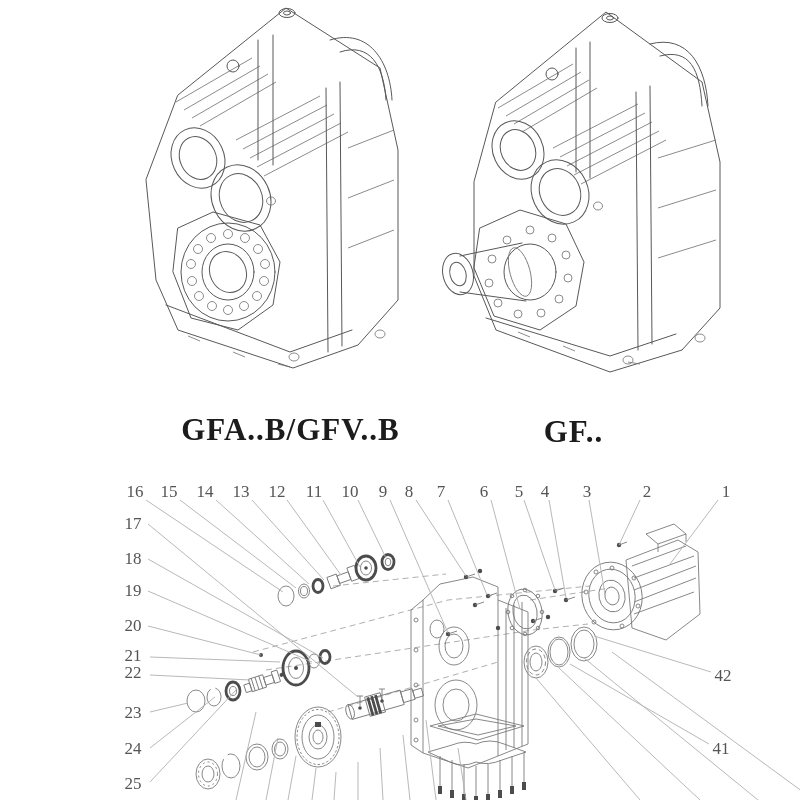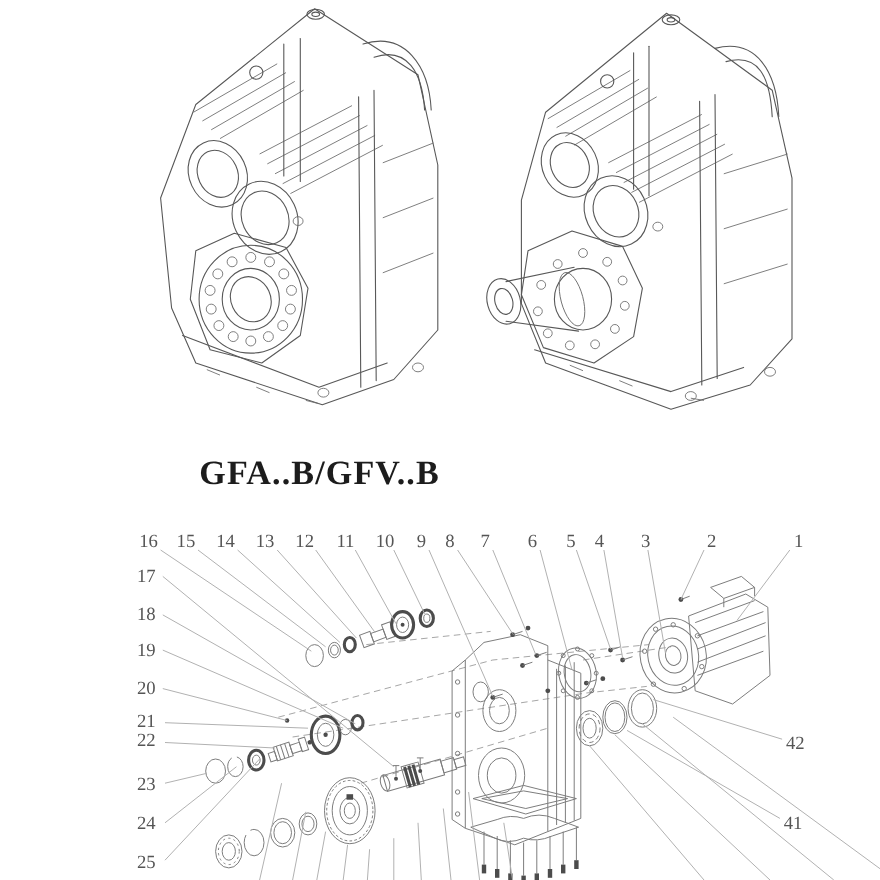--- a/index.html
+++ b/index.html
@@ -163,20 +163,21 @@
         <path class="lnf" d="M630,258 L688,240"></path>
       <path class="ln" d="M458,318 L582,356 L648,334"></path>
       <path class="lnf" d="M490,332 l12,5 M535,346 l12,5 M600,362 l12,2"></path>
       <ellipse class="lnf" cx="600" cy="360" rx="5" ry="4"></ellipse>
       <ellipse class="lnf" cx="672" cy="338" rx="5" ry="4"></ellipse>
       <ellipse class="lnf" cx="570" cy="206" rx="4.5" ry="4"></ellipse>
     </g>
   </svg>
 
   <div class="title title-left">GFA..B/GFV..B</div>
+  <div class="title title-right">GF..</div>
 
   <svg width="800" height="322" style="top:478px" viewBox="0 478 800 322">
 
     <g>
       <path class="dash" d="M225,652 L420,600 L562,586"></path>
       <path class="dash" d="M238,670 L505,630 L560,624"></path>
       <path class="dash" d="M300,712 L470,662"></path>
       <path class="dash" d="M305,586 L418,574"></path>
       <path class="dash" d="M502,600 L582,588"></path>
     </g>

